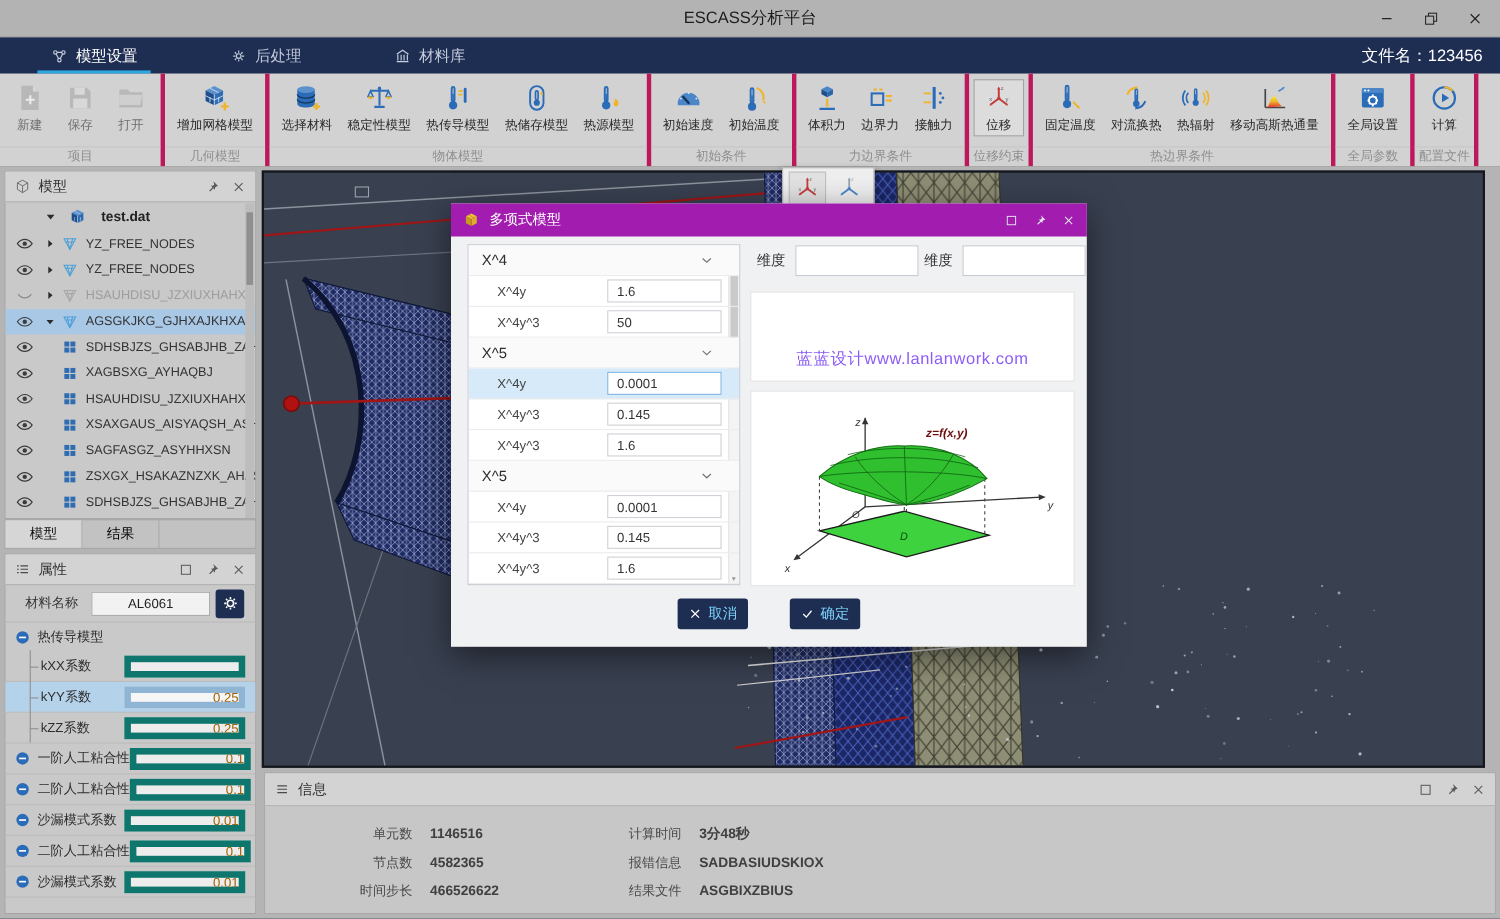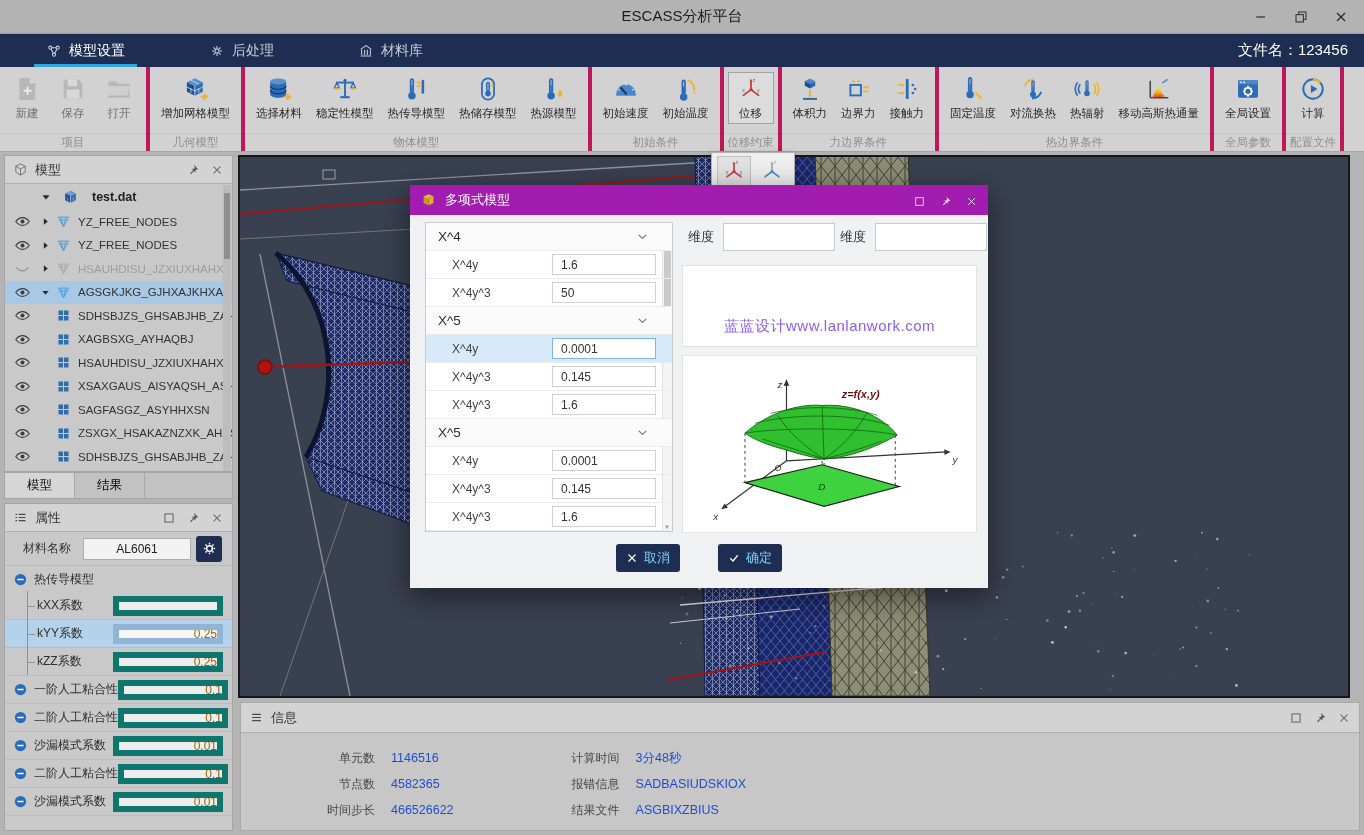--- a/index.html
+++ b/index.html
@@ -128,21 +128,21 @@
   .dlg-btn{position:absolute;top:359px;width:64px;height:28px;background:#1e2d52;border:none;border-radius:3px;color:#7dd3fc;font-size:13px;display:flex;align-items:center;justify-content:center;gap:6px;cursor:pointer;font-family:Liberation Mono, monospace}
   .dlg-btn .bi{width:12px;height:12px}.dlg-btn .bi svg{width:100%;height:100%}
   .btn-cancel{left:206px}.btn-confirm{left:308px}
 
   
   .info-panel{left:240px;top:702px;width:1120px;height:129px;background:#c7c7c7;border:1px solid #a9a9a9}
   .info-body{padding:12px 0 0 58px}
   .stats{display:grid;grid-template-rows:repeat(3,26px);grid-auto-flow:column;grid-auto-columns:max-content;column-gap:90px}
   .stat{display:flex;align-items:center}
   .stat-label{width:76px;text-align:right;font-size:12px;color:#4a4a4a;margin-right:16px}
-  .stat-value{font-size:12.5px;font-weight:normal;color:#1d4ed8}
+  .stat-value{font-size:12.5px;font-weight:bold;color:#404040}
 </style>
 </head>
 <body>
 
 <div class="app">
 
   <div class="titlebar">
     <div class="title">ESCASS分析平台</div>
     <div class="win-controls">
       <span class="win-btn">
@@ -321,74 +321,74 @@
                 </g>
               </svg></span>
               <span class="tb-text">初始温度</span>
             </div>
         </div>
         <div class="tb-label">初始条件</div>
       </div>
       <div class="tb-group">
         <div class="tb-items">
 
+        <div class="tb-item">
+              <span class="tb-icon"><svg viewBox="0 0 24 24">
+                <path d="M12 3l4.5 2.3L12 7.5 7.5 5.3z" fill="#4a86c8"></path>
+                <path d="M7.5 5.3L12 7.5v4L7.5 9.2z" fill="#1f4e8c"></path>
+                <path d="M16.5 5.3L12 7.5v4l4.5-2.3z" fill="#2b66ad"></path>
+                <path d="M12 12.5v4.5" stroke="#f0b429" stroke-width="1.6"></path>
+                <path d="M12 19.5l-1.7-2.4h3.4z" fill="#f0b429"></path>
+                <path d="M6 20.5h12" stroke="#2b6cb8" stroke-width="1.7"></path>
+              </svg></span>
+              <span class="tb-text">体积力</span>
+            </div>
+          <div class="tb-item">
+              <span class="tb-icon"><svg viewBox="0 0 24 24">
+                <rect x="5.5" y="8.5" width="9" height="9" fill="none" stroke="#2b6cb8" stroke-width="1.6"></rect>
+                <path d="M7 5.5h2.5M11.5 5.5H14" stroke="#f0b429" stroke-width="1.5"></path>
+                <path d="M16.5 10.5h4M16.5 14h4" stroke="#f0b429" stroke-width="1.5"></path>
+                <path d="M21.8 10.5l-2-1.1v2.2zM21.8 14l-2-1.1v2.2z" fill="#f0b429"></path>
+              </svg></span>
+              <span class="tb-text">边界力</span>
+            </div>
+          <div class="tb-item">
+              <span class="tb-icon"><svg viewBox="0 0 24 24">
+                <rect x="11" y="3.5" width="2.4" height="17" fill="#2b6cb8"></rect>
+                <path d="M4 8.5h4.6M4 15.5h4.6" stroke="#f0b429" stroke-width="1.5"></path>
+                <path d="M10.3 8.5L8.4 7.4v2.2zM10.3 15.5l-1.9-1.1v2.2z" fill="#f0b429"></path>
+                <circle cx="17" cy="8.5" r="1.1" fill="#2b6cb8"></circle>
+                <circle cx="19" cy="12" r="1.1" fill="#2b6cb8"></circle>
+                <circle cx="17" cy="15.5" r="1.1" fill="#2b6cb8"></circle>
+              </svg></span>
+              <span class="tb-text">接触力</span>
+            </div>
+        </div>
+        <div class="tb-label">力边界条件</div>
+      </div>
+      <div class="tb-group">
+        <div class="tb-items">
+
         <div class="tb-item selected">
               <span class="tb-icon"><svg viewBox="0 0 24 24">
                 <g stroke="#c43b3b" stroke-width="1.5" fill="none">
                   <path d="M12 12.5V5M12 12.5L6 17M12 12.5l6 4.5"></path>
                 </g>
                 <path d="M12 3.2l-1.3 2.3h2.6z" fill="#c43b3b"></path>
                 <path d="M4.6 18l2.2-.3-1.2-1.7z" fill="#c43b3b"></path>
                 <path d="M19.4 18l-2.2-.3 1.2-1.7z" fill="#c43b3b"></path>
                 <circle cx="12" cy="12.5" r="1.4" fill="#c43b3b"></circle>
                 <text x="13.6" y="5.8" font-size="4.5" fill="#666">z</text>
                 <text x="4.6" y="14.6" font-size="4.5" fill="#666">x</text>
                 <text x="17.2" y="14.6" font-size="4.5" fill="#666">y</text>
               </svg></span>
               <span class="tb-text">位移</span>
             </div>
         </div>
         <div class="tb-label">位移约束</div>
-      </div>
-      <div class="tb-group">
-        <div class="tb-items">
-
-        <div class="tb-item">
-              <span class="tb-icon"><svg viewBox="0 0 24 24">
-                <path d="M12 3l4.5 2.3L12 7.5 7.5 5.3z" fill="#4a86c8"></path>
-                <path d="M7.5 5.3L12 7.5v4L7.5 9.2z" fill="#1f4e8c"></path>
-                <path d="M16.5 5.3L12 7.5v4l4.5-2.3z" fill="#2b66ad"></path>
-                <path d="M12 12.5v4.5" stroke="#f0b429" stroke-width="1.6"></path>
-                <path d="M12 19.5l-1.7-2.4h3.4z" fill="#f0b429"></path>
-                <path d="M6 20.5h12" stroke="#2b6cb8" stroke-width="1.7"></path>
-              </svg></span>
-              <span class="tb-text">体积力</span>
-            </div>
-          <div class="tb-item">
-              <span class="tb-icon"><svg viewBox="0 0 24 24">
-                <rect x="5.5" y="8.5" width="9" height="9" fill="none" stroke="#2b6cb8" stroke-width="1.6"></rect>
-                <path d="M7 5.5h2.5M11.5 5.5H14" stroke="#f0b429" stroke-width="1.5"></path>
-                <path d="M16.5 10.5h4M16.5 14h4" stroke="#f0b429" stroke-width="1.5"></path>
-                <path d="M21.8 10.5l-2-1.1v2.2zM21.8 14l-2-1.1v2.2z" fill="#f0b429"></path>
-              </svg></span>
-              <span class="tb-text">边界力</span>
-            </div>
-          <div class="tb-item">
-              <span class="tb-icon"><svg viewBox="0 0 24 24">
-                <rect x="11" y="3.5" width="2.4" height="17" fill="#2b6cb8"></rect>
-                <path d="M4 8.5h4.6M4 15.5h4.6" stroke="#f0b429" stroke-width="1.5"></path>
-                <path d="M10.3 8.5L8.4 7.4v2.2zM10.3 15.5l-1.9-1.1v2.2z" fill="#f0b429"></path>
-                <circle cx="17" cy="8.5" r="1.1" fill="#2b6cb8"></circle>
-                <circle cx="19" cy="12" r="1.1" fill="#2b6cb8"></circle>
-                <circle cx="17" cy="15.5" r="1.1" fill="#2b6cb8"></circle>
-              </svg></span>
-              <span class="tb-text">接触力</span>
-            </div>
-        </div>
-        <div class="tb-label">力边界条件</div>
       </div>
       <div class="tb-group">
         <div class="tb-items">
 
         <div class="tb-item">
               <span class="tb-icon"><svg viewBox="0 0 24 24">
                 <g transform="translate(-2.5,-1)">
                   <rect x="10.9" y="3.5" width="2.2" height="11.5" rx="1.1" fill="none" stroke="#2b6cb8" stroke-width="1.5"></rect>
                   <circle cx="12" cy="17.8" r="3.2" fill="#2b6cb8"></circle>
                   <path d="M12 9v7" stroke="#2b6cb8" stroke-width="1.2"></path>

